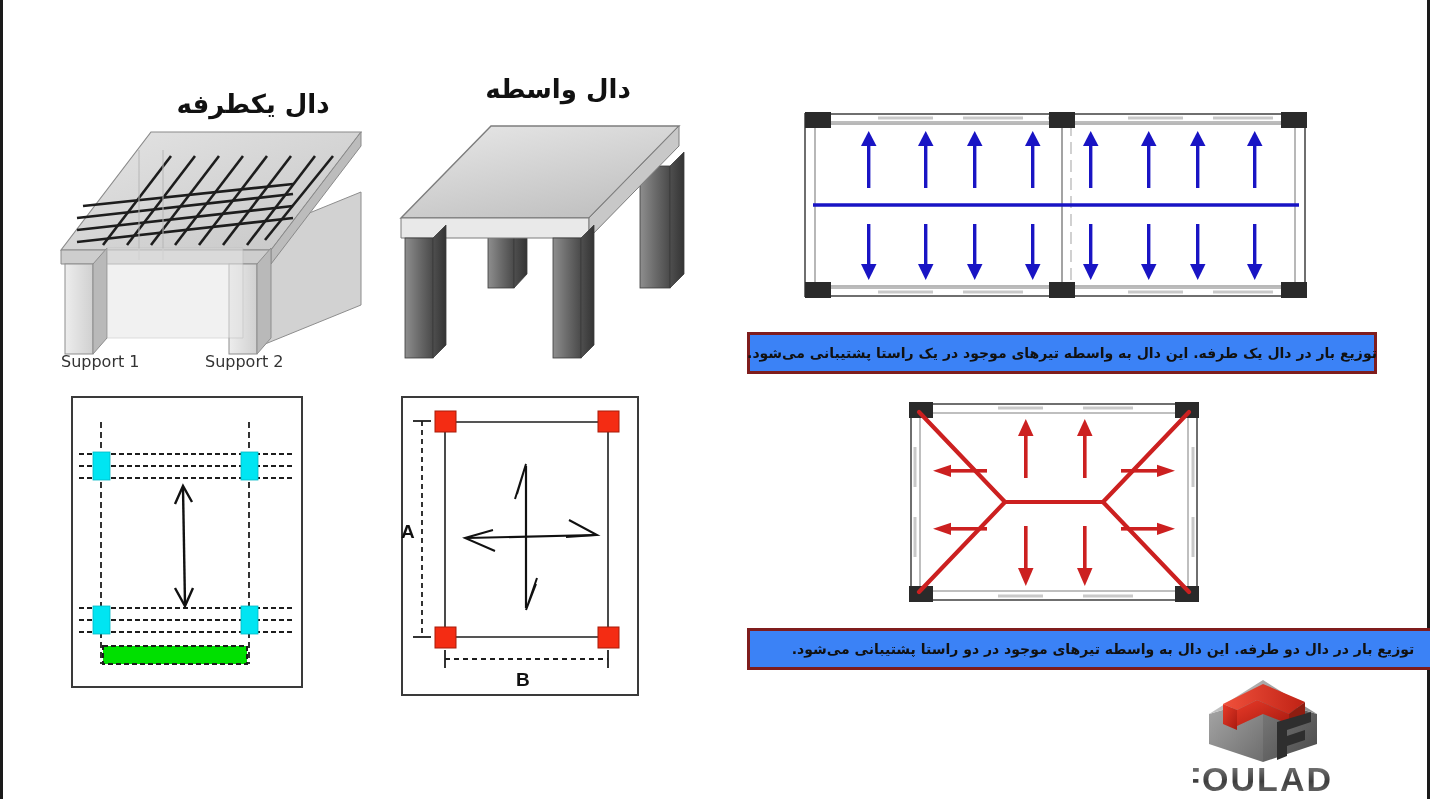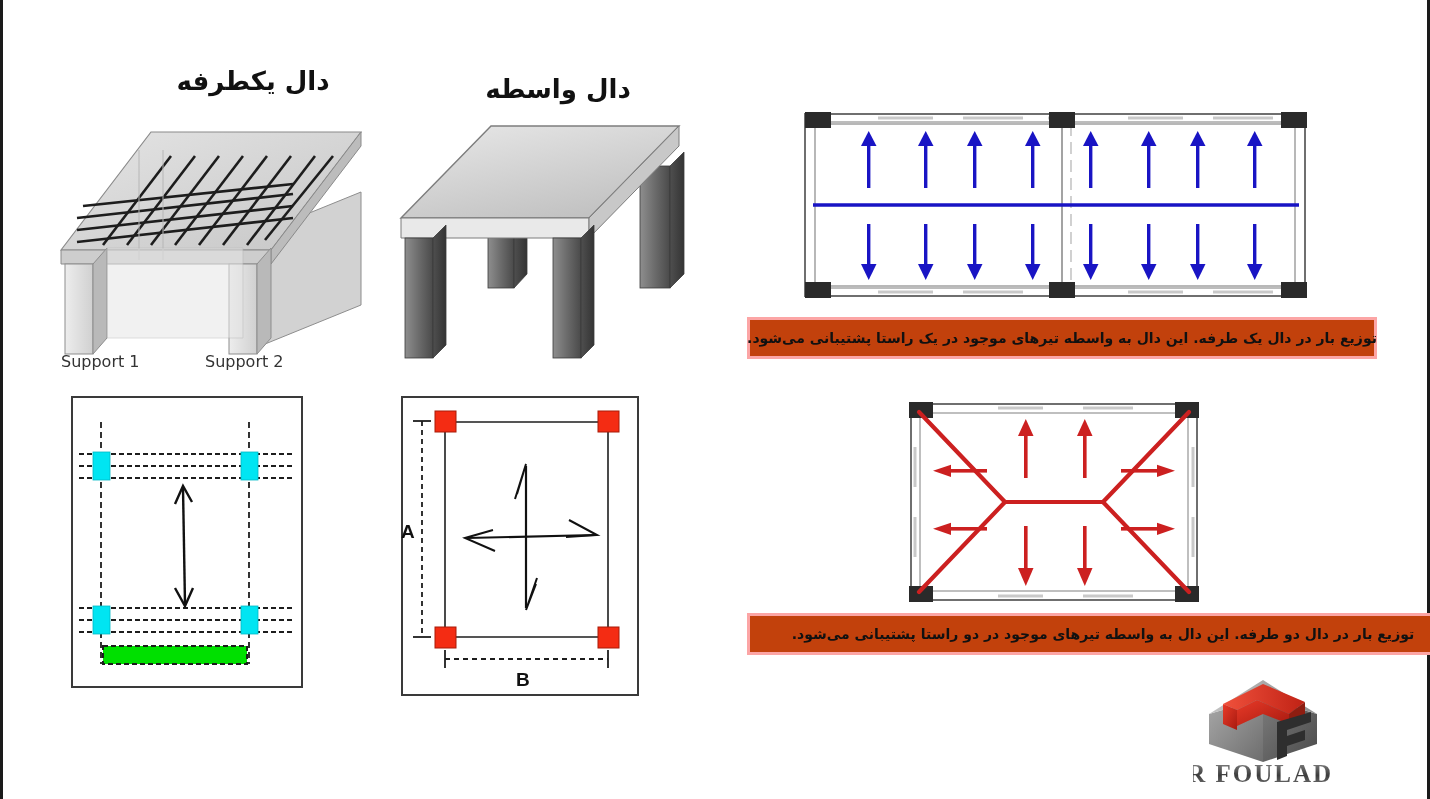--- a/index.html
+++ b/index.html
@@ -29,55 +29,56 @@
   }
 
   
   .support-label{
     font-size:16px;color:#333;white-space:nowrap;
     font-family:"DejaVu Sans","Liberation Sans",sans-serif;
   }
 
   
   .caption-box{
-    background:#c2410c;
-    border:3px solid #fca5a5;
+    background:#3b82f6;
+    border:3px solid #7f1d1d;
     box-sizing:border-box;
     display:flex;align-items:center;justify-content:center;
     direction:rtl;
+    margin-top:15px;
   }
   .caption-text{
     font-size:14px;font-weight:bold;color:#111;
     font-family:"DejaVu Sans","Liberation Sans",sans-serif;
     white-space:nowrap;letter-spacing:0px;
   }
 
   
   .dim-letter{
     font-size:19px;font-weight:bold;color:#111;
     font-family:"Liberation Sans",sans-serif;
   }
 
   
   .logo-text{
-    font-size:25px;font-weight:bold;letter-spacing:2px;
-    font-family:Liberation Serif, serif;
+    font-size:34px;font-weight:bold;letter-spacing:2px;
+    font-family:Liberation Sans, sans-serif;
     background:linear-gradient(180deg,#8f8f8f 0%,#5a5a5a 35%,#3c3c3c 55%,#7d7d7d 100%);
     -webkit-background-clip:text;background-clip:text;color:transparent;
     -webkit-text-fill-color:transparent;
     white-space:nowrap;
   }
   svg{display:block;}
 </style>
 </head>
 <body>
 
 <div id="page">
 
-  <div class="abs slab-title" style="left:150px;top:66px;width:200px;">دال یکطرفه</div>
+  <div class="abs slab-title" style="left:150px;top:89px;width:200px;">دال یکطرفه</div>
   <div class="abs slab-title" style="left:455px;top:74px;width:200px;">دال واسطه</div>
 
   <div class="abs" style="left:40px;top:110px;">
     <svg width="330" height="255" viewBox="0 0 330 255">
       <defs>
         <linearGradient id="slabTopA" x1="0" y1="0" x2="1" y2="1">
           <stop offset="0%" stop-color="#e4e4e4"></stop>
             <stop offset="100%" stop-color="#c6c6c6"></stop>
         </linearGradient>
         <linearGradient id="colFaceA" x1="0" y1="0" x2="1" y2="0">

